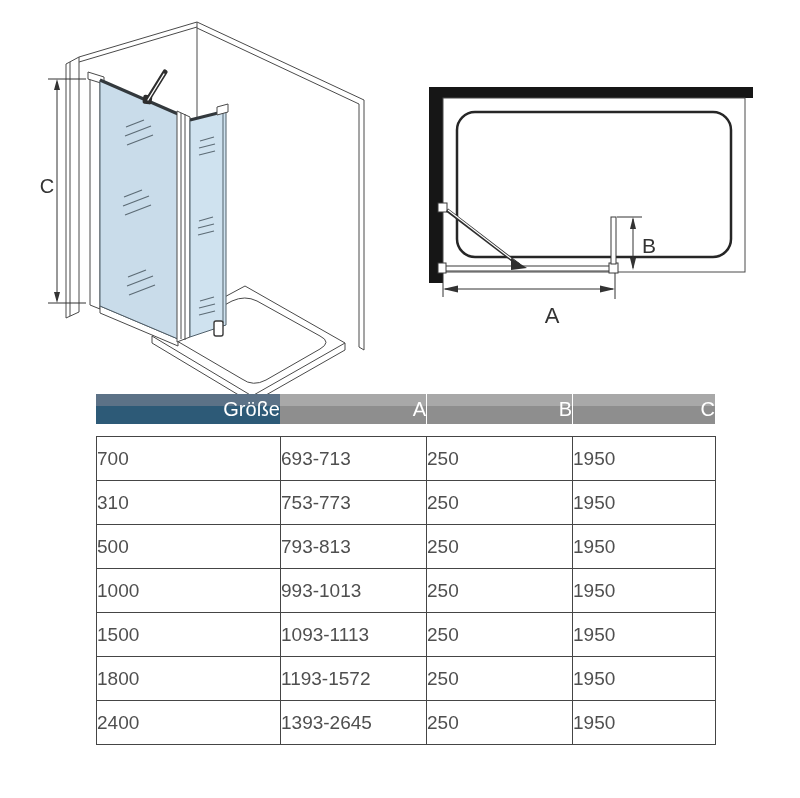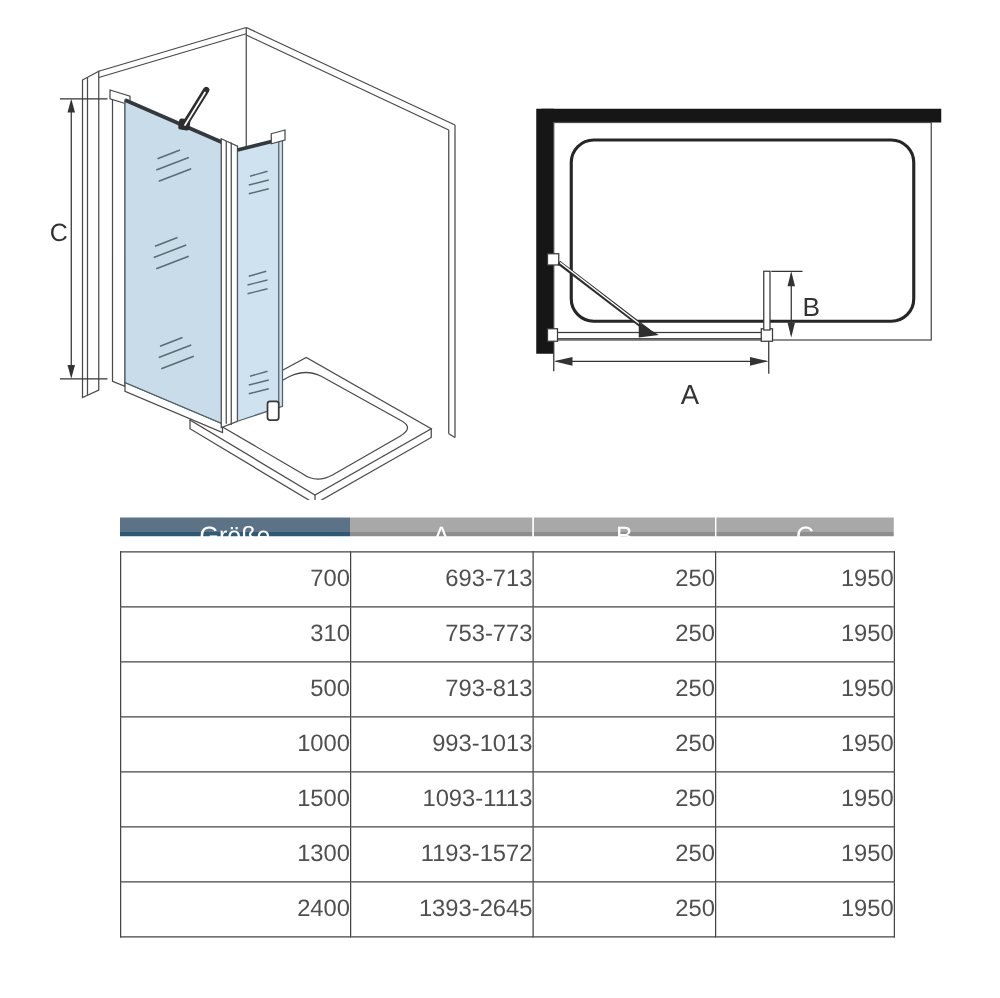--- a/index.html
+++ b/index.html
@@ -5,28 +5,28 @@
   html,body{margin:0;padding:0;background:#fff;}
   .canvas{position:relative;width:800px;height:798px;background:#ffffff;overflow:hidden;
           font-family:"Liberation Sans","DejaVu Sans",sans-serif;}
   svg text{font-family:"Liberation Sans","DejaVu Sans",sans-serif;fill:#333;}
   .iso{position:absolute;left:20px;top:10px;}
   .plan{position:absolute;left:415px;top:55px;}
 
   
   .size-table{position:absolute;left:96px;top:394px;width:619px;}
   .thead{display:flex;width:619px;}
-  .hcell{height:15px;line-height:31px;text-align:center;color:#ffffff;font-size:20px;
-         box-sizing:border-box;margin-top:20px;}
+  .hcell{height:30px;line-height:31px;text-align:right;color:#ffffff;font-size:20px;
+         box-sizing:border-box;}
   .hc0{width:184px;background:linear-gradient(to bottom,#5c7287 0,#5c7287 12px,#2d5a77 12px,#2d5a77 100%);}
   .hc1{width:146px;background:linear-gradient(to bottom,#a8a8a8 0,#a8a8a8 12px,#8e8e8e 12px,#8e8e8e 100%);}
   .hc2{width:146px;border-left:1px solid #fff;background:linear-gradient(to bottom,#a8a8a8 0,#a8a8a8 12px,#8e8e8e 12px,#8e8e8e 100%);}
   .hc3{width:143px;border-left:1px solid #fff;background:linear-gradient(to bottom,#a8a8a8 0,#a8a8a8 12px,#8e8e8e 12px,#8e8e8e 100%);}
   table.tbody{border-collapse:collapse;table-layout:fixed;width:619px;margin-top:12px;}
-  table.tbody td{border:1px solid #454545;height:43px;text-align:right;
+  table.tbody td{border:1px solid #454545;height:43px;text-align:left;
                  font-size:19px;color:#4f4f4f;padding:0;}
 </style>
 </head>
 <body>
 
 <div class="canvas">
 
   <svg class="iso" width="380" height="390" viewBox="20 10 380 390">
 
     <g stroke="#4a4a4a" stroke-width="1" fill="none">
@@ -196,21 +196,21 @@
             <td>250</td>
             <td>1950</td>
           </tr>
           <tr>
             <td>1500</td>
             <td>1093-1113</td>
             <td>250</td>
             <td>1950</td>
           </tr>
           <tr>
-            <td>1300</td>
+            <td>1800</td>
             <td>1193-1572</td>
             <td>250</td>
             <td>1950</td>
           </tr>
           <tr>
             <td>2400</td>
             <td>1393-2645</td>
             <td>250</td>
             <td>1950</td>
           </tr>

